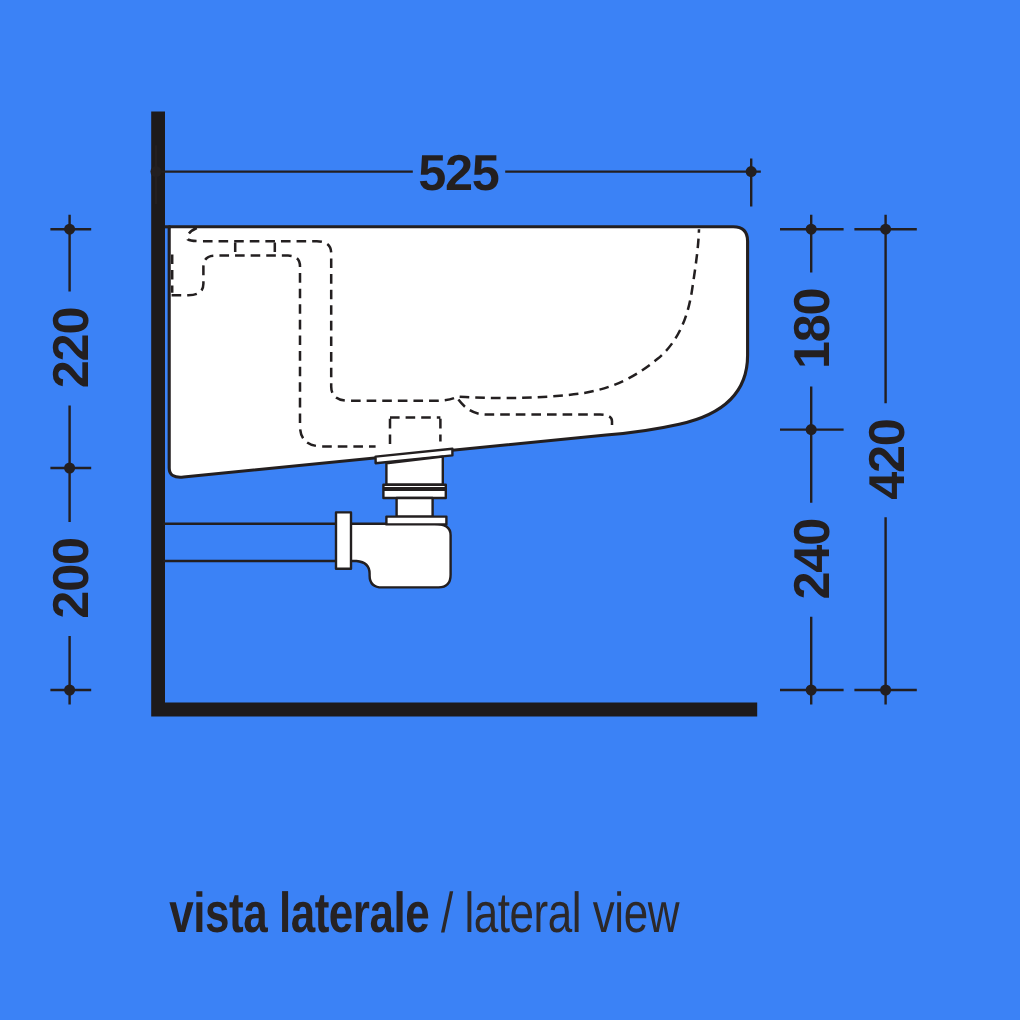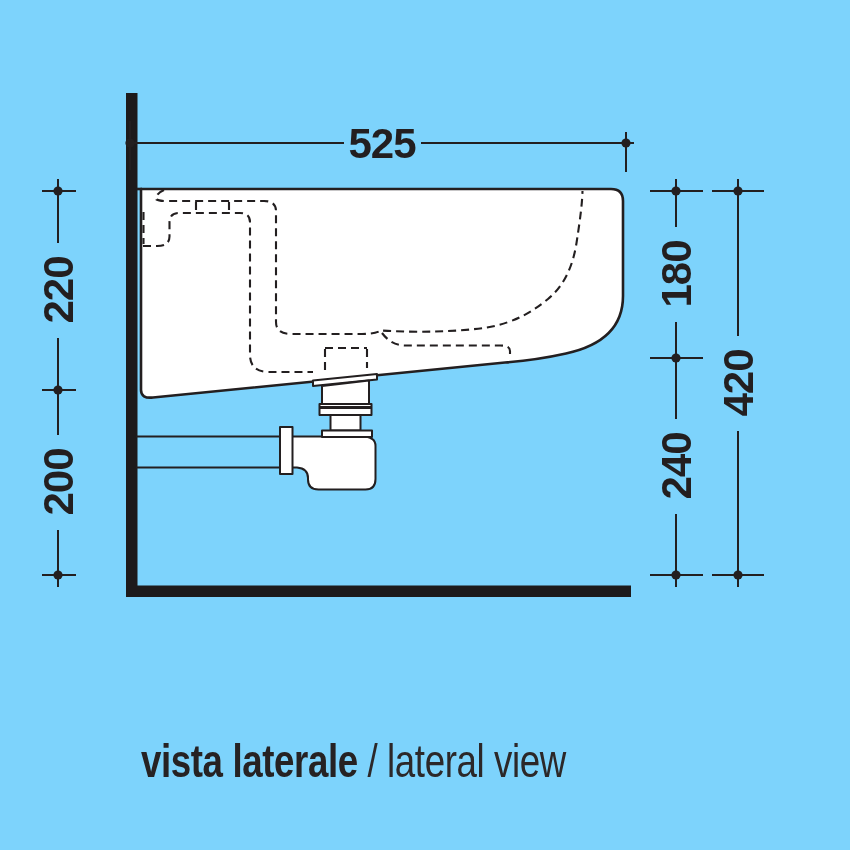--- a/index.html
+++ b/index.html
@@ -1,17 +1,17 @@
 <!DOCTYPE html>
 <html><head>
 <meta charset="utf-8">
 <style>
   html,body{margin:0;padding:0;background:#ffffff;}
   .stage{
-    position:relative;width:850px;height:850px;background:#7dd3fc;overflow:hidden;
+    position:relative;width:850px;height:850px;background:#3b82f6;overflow:hidden;
     font-family:"Liberation Sans",sans-serif;
   }
   svg{position:absolute;left:0;top:0;}
   .dim-label{
     font-family:"Liberation Sans",sans-serif;
     font-weight:bold;font-size:42px;fill:#231f20;
     letter-spacing:-1px;
   }
   .caption{
     position:absolute;left:141px;top:735px;white-space:nowrap;

